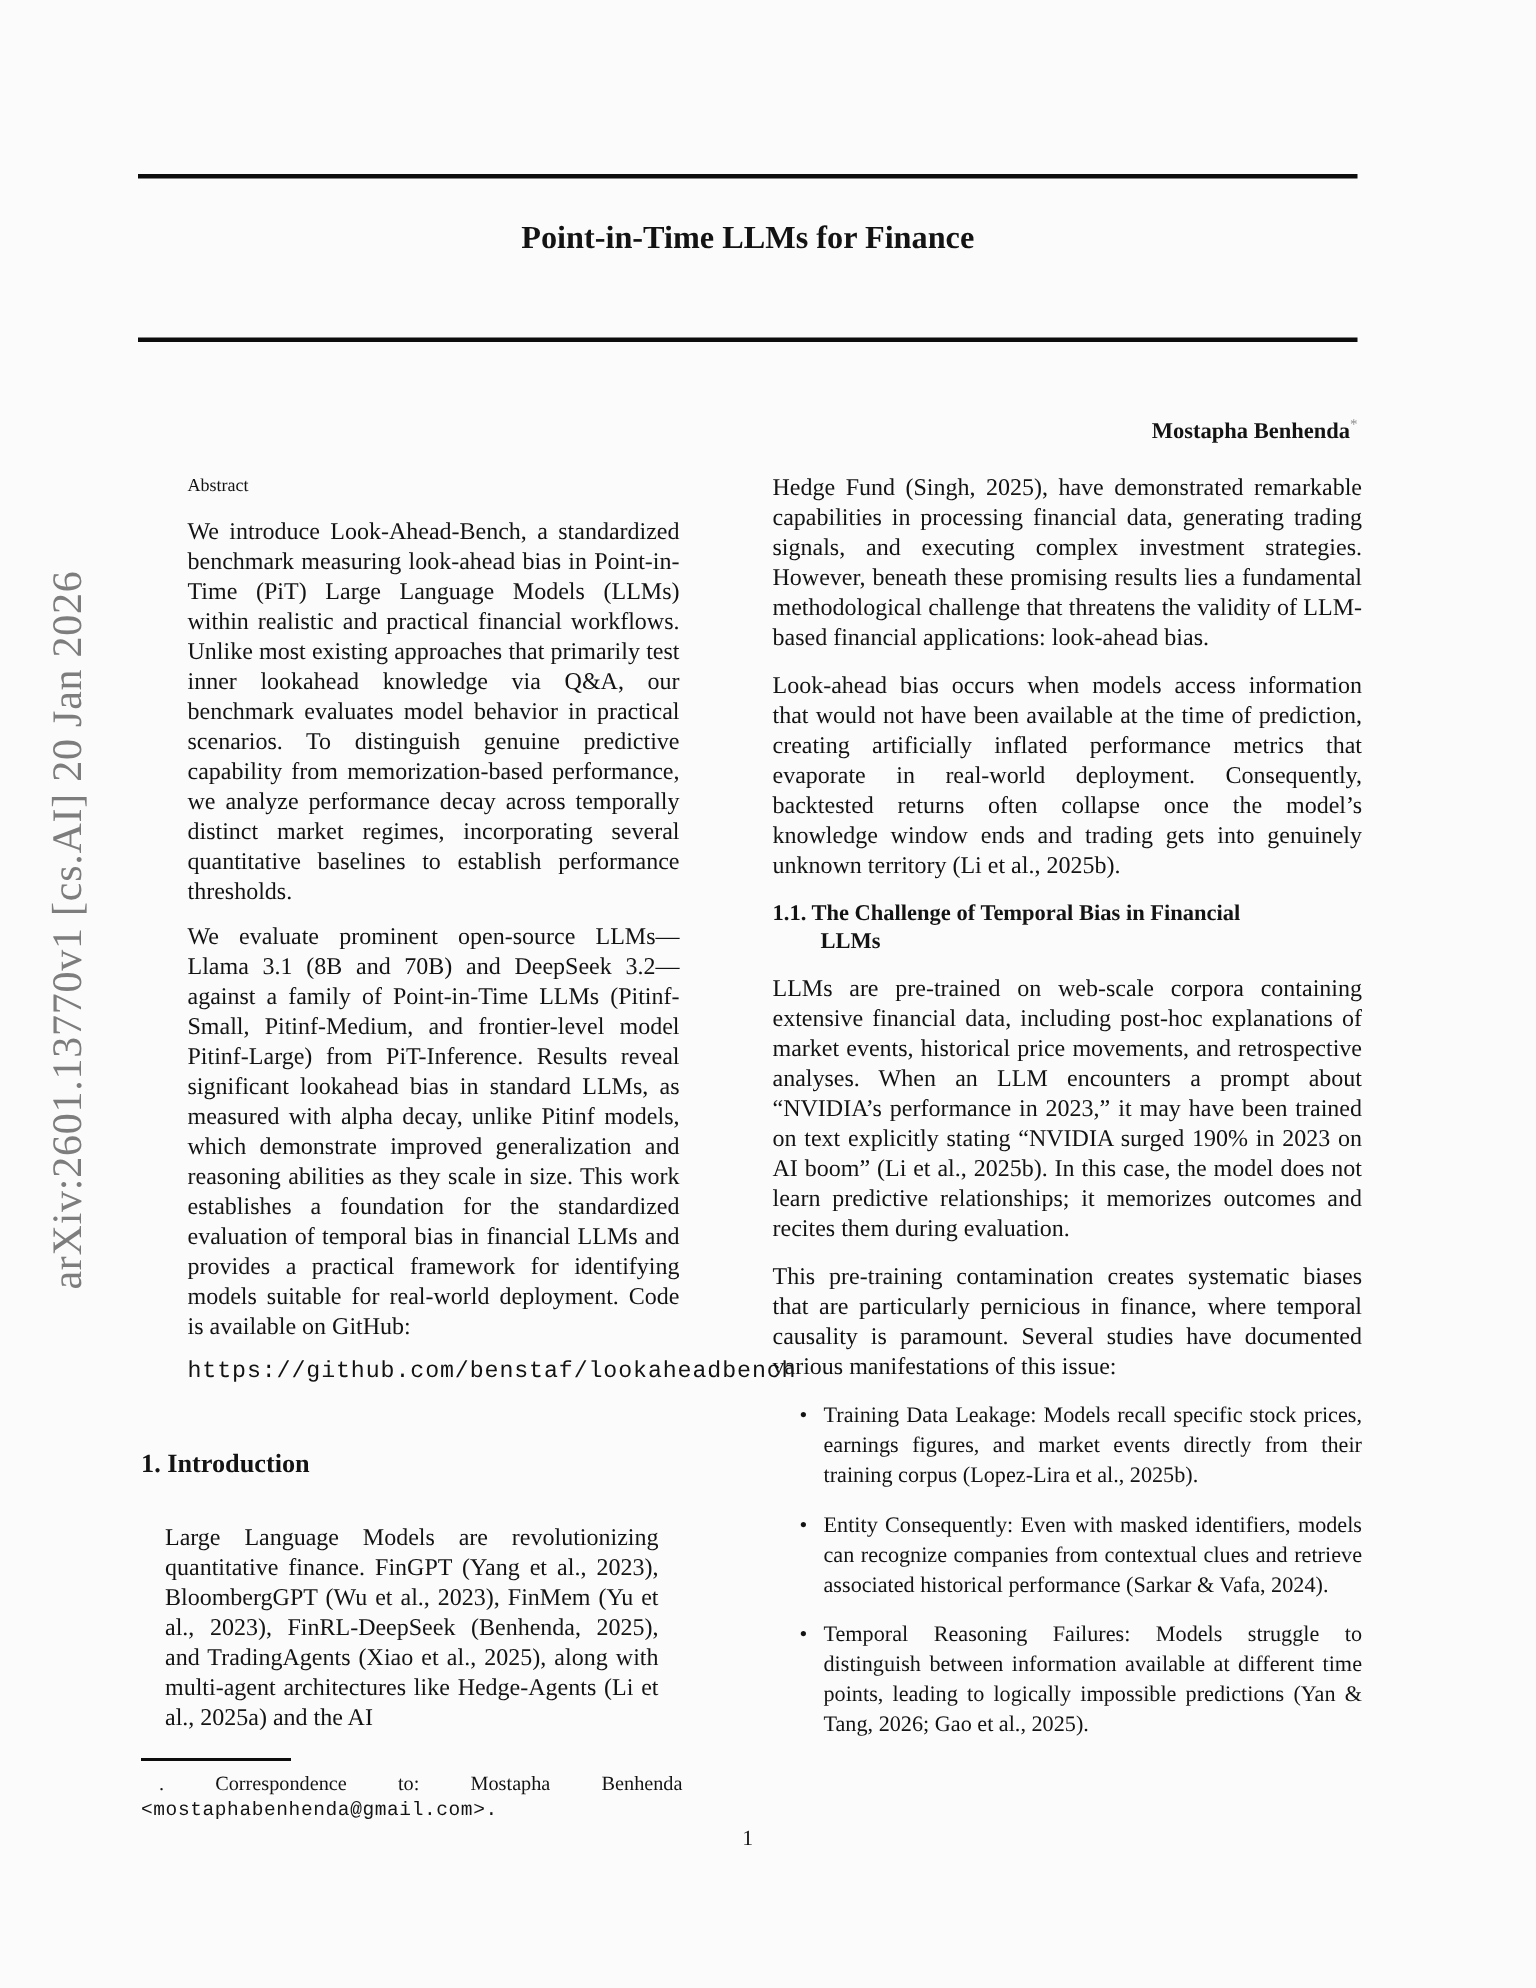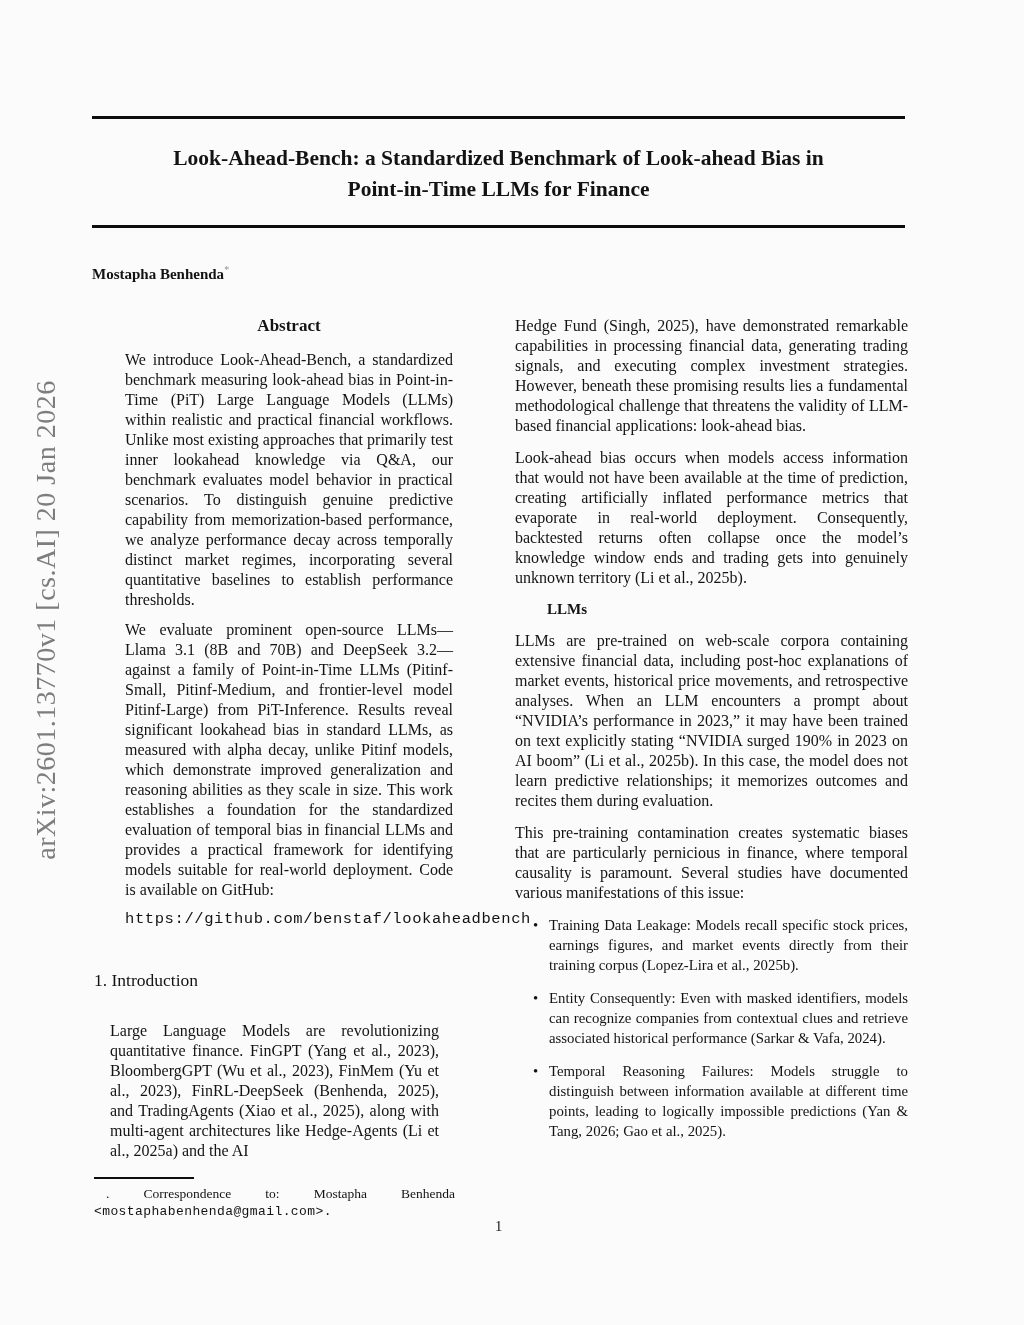--- a/index.html
+++ b/index.html
@@ -28,49 +28,49 @@
   .rule-top { top: 116px; height: 3px; }
   .rule-mid { top: 225px; height: 3px; }
 
   .title {
     position: absolute; top: 143px; left: 92px; width: 813px;
     text-align: center; font-weight: bold;
     font-size: 21.5px; line-height: 31px;
   }
 
   .author-line {
-    position: absolute; top: 264px; left: 92px; width: 813px;
-    text-align: left; font-size: 15px; font-weight: bold;
+    position: absolute; top: 278px; left: 92px; width: 813px;
+    text-align: right; font-size: 15px; font-weight: bold;
   }
   .author-mark { color: #8f8f8f; font-size: 10px; vertical-align: super; font-weight: normal; }
 
   .col-left  { position: absolute; left: 94px;  top: 316px; width: 361px; }
   .col-right { position: absolute; left: 515px; top: 316px; width: 393px; }
 
   .body-text {
     font-size: 16px; line-height: 20px;
     text-align: justify;
   }
 
   .abstract-block { margin-left: 31px; width: 328px; }
   .abstract-head {
-    text-align: center; font-weight: bold; font-size: 17px;
+    text-align: left; font-weight: normal; font-size: 12px;
     margin: 0 0 14px 0;
   }
   .abstract-block p { margin: 0 0 10px 0; }
 
   .code-url {
     font-family: "Liberation Mono", monospace;
     font-size: 15.5px; letter-spacing: 0.6px;
     white-space: nowrap; overflow: visible;
     margin-top: 1px;
   }
 
   .section-head {
-    font-weight: normal; font-size: 17.5px;
+    font-weight: bold; font-size: 17.5px;
     margin: 0 0 30px 0;
   }
   .intro-block { margin-top: 42px; }
   .intro-block p { margin: 16px; }
 
   .footnote-block { margin-top: 10px; }
   .footnote-rule { width: 100px; height: 2px; background: #0d0d0d; margin-bottom: 6px; }
   .footnote-text {
     font-size: 13.5px; line-height: 17px; text-align: justify;
     text-indent: 12px;
@@ -103,21 +103,20 @@
 </head>
 <body>
 
 <div class="page">
 
   <div class="sidebar">arXiv:2601.13770v1  [cs.AI]  20 Jan 2026</div>
 
   <div class="rule rule-top"></div>
 
   <div class="title">
-    <div>Look-Ahead-Bench: a Standardized Benchmark of Look-ahead Bias in</div>
     <div>Point-in-Time LLMs for Finance</div>
   </div>
 
   <div class="rule rule-mid"></div>
 
   <div class="author-line">
     <span>Mostapha Benhenda</span><span class="author-mark">*</span>
   </div>
 
   <div class="col-left">
@@ -143,20 +142,21 @@
     </div>
 
   </div>
 
   <div class="col-right">
 
     <p class="body-text rc">Hedge Fund (Singh, 2025), have demonstrated remarkable capabilities in processing financial data, generating trading signals, and executing complex investment strategies. However, beneath these promising results lies a fundamental methodological challenge that threatens the validity of LLM-based financial applications: look-ahead bias.</p>
     <p class="body-text rc">Look-ahead bias occurs when models access information that would not have been available at the time of prediction, creating artificially inflated performance metrics that evaporate in real-world deployment. Consequently, backtested returns often collapse once the model’s knowledge window ends and trading gets into genuinely unknown territory (Li et al., 2025b).</p>
 
     <div class="subsection-head">
+      <div class="line1">1.1. The Challenge of Temporal Bias in Financial</div>
       <div class="line2">LLMs</div>
     </div>
 
     <p class="body-text rc">LLMs are pre-trained on web-scale corpora containing extensive financial data, including post-hoc explanations of market events, historical price movements, and retrospective analyses. When an LLM encounters a prompt about “NVIDIA’s performance in 2023,” it may have been trained on text explicitly stating “NVIDIA surged 190% in 2023 on AI boom” (Li et al., 2025b). In this case, the model does not learn predictive relationships; it memorizes outcomes and recites them during evaluation.</p>
     <p class="body-text rc">This pre-training contamination creates systematic biases that are particularly pernicious in finance, where temporal causality is paramount. Several studies have documented various manifestations of this issue:</p>
 
     <div class="bullets">
       <div class="bullet-item">
         <span class="bullet-mark">•</span><span class="bullet-label">Training Data Leakage:</span><span> Models recall specific stock prices, earnings figures, and market events directly from their training corpus (Lopez-Lira et al., 2025b).</span>
       </div>

